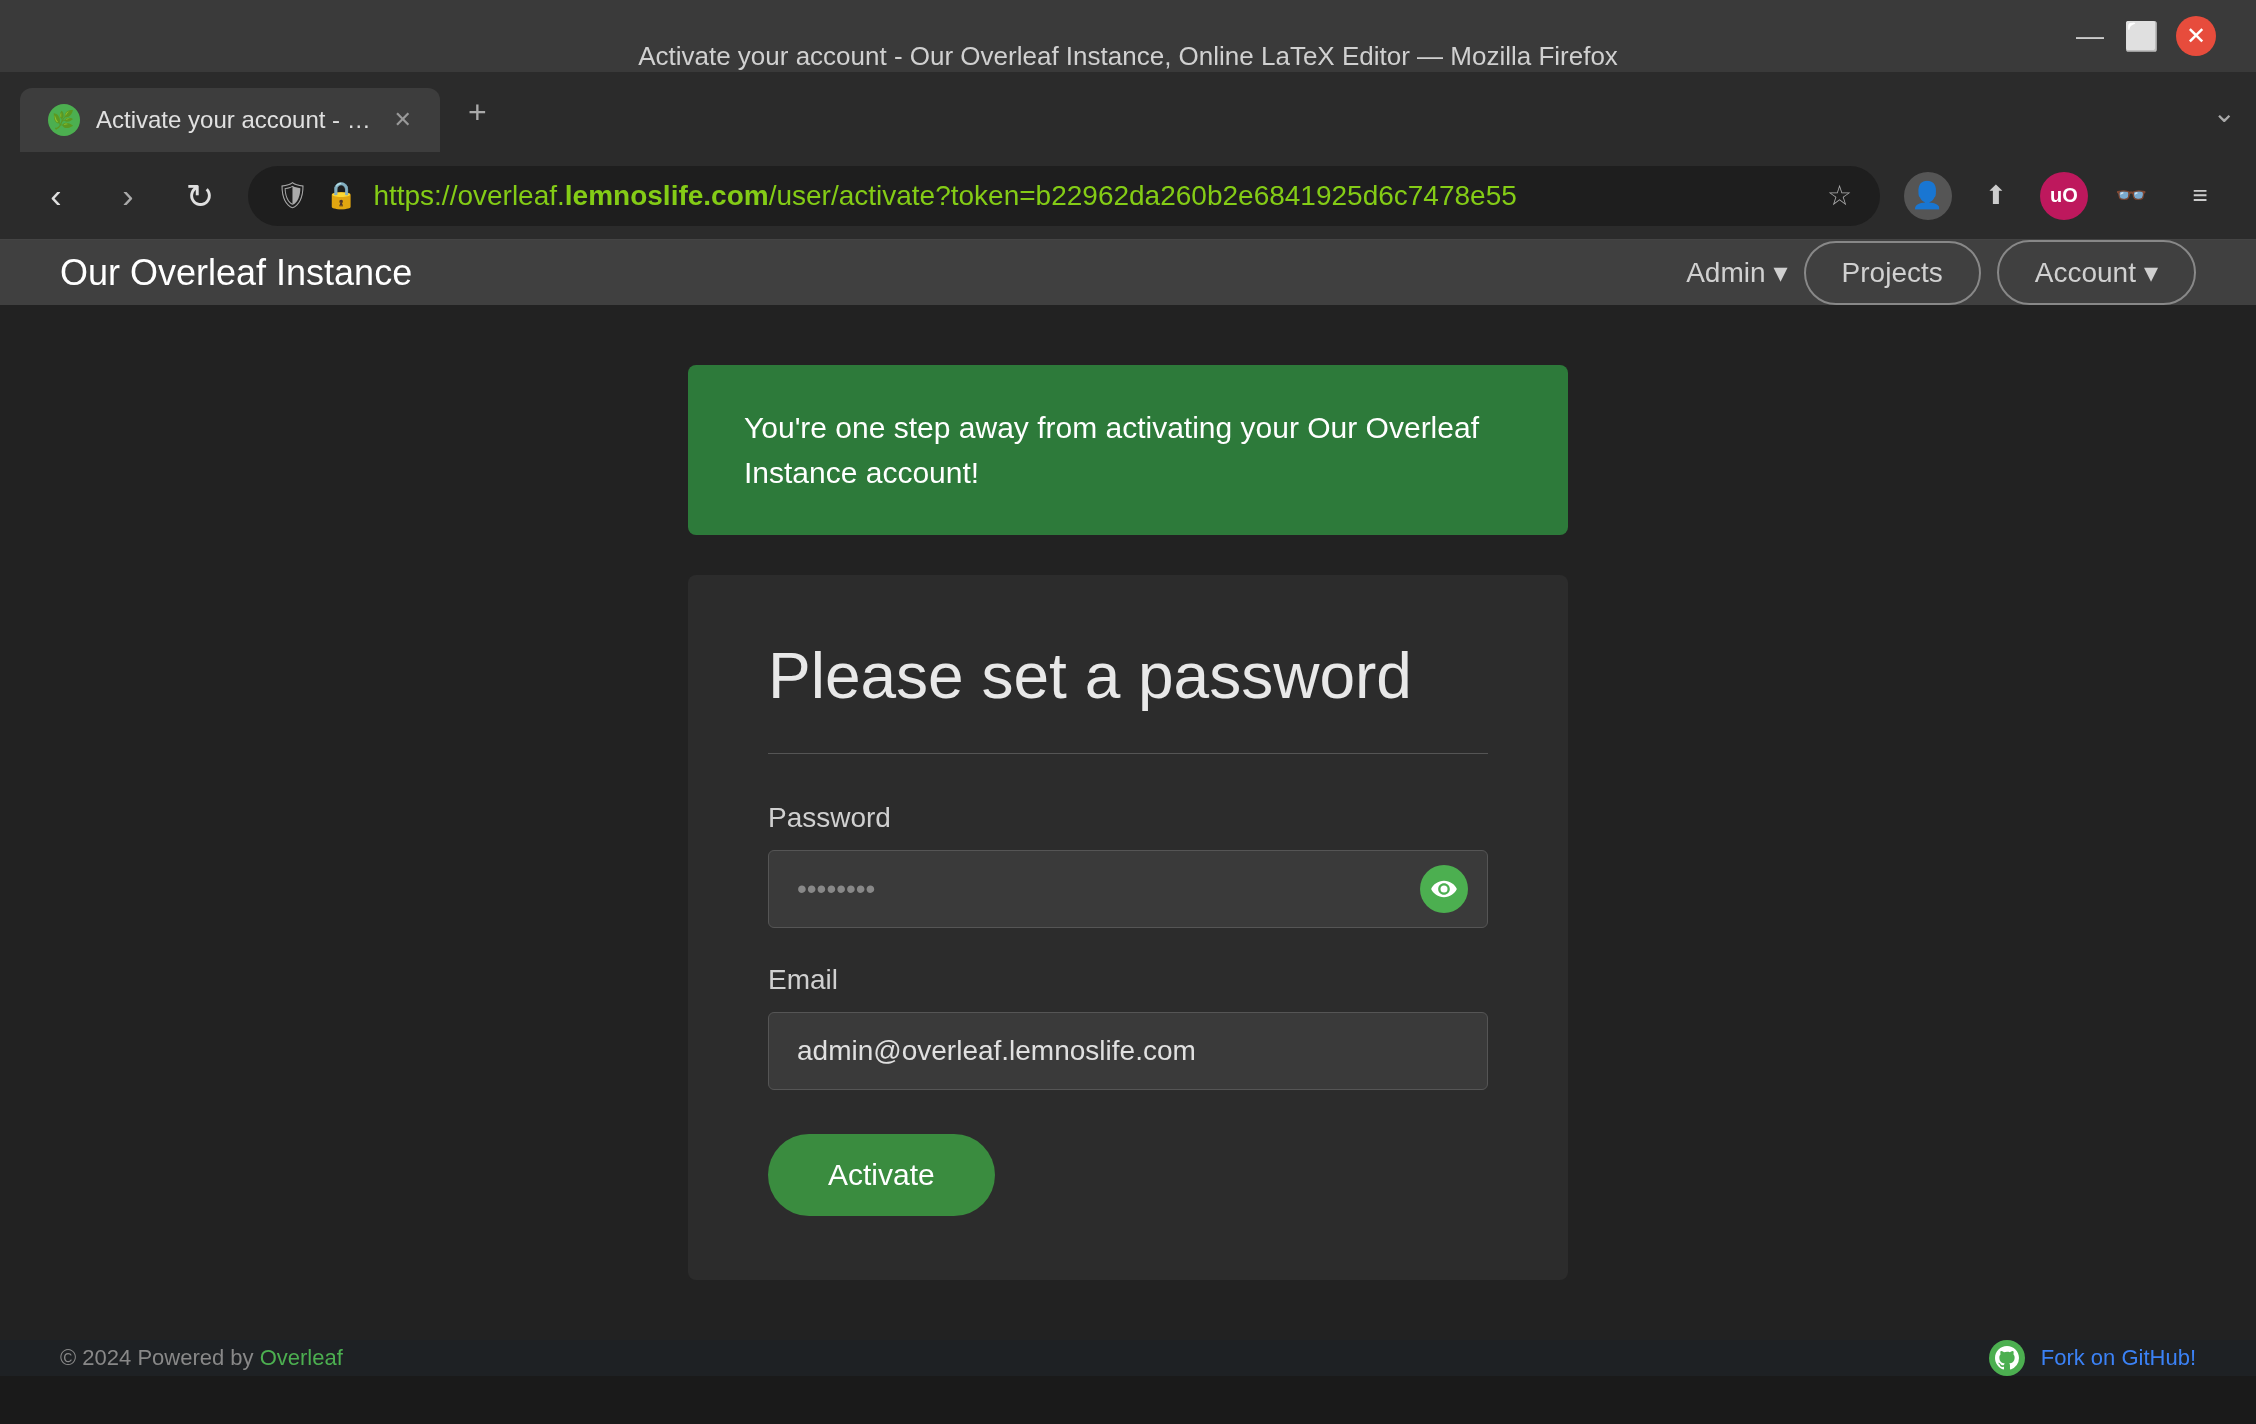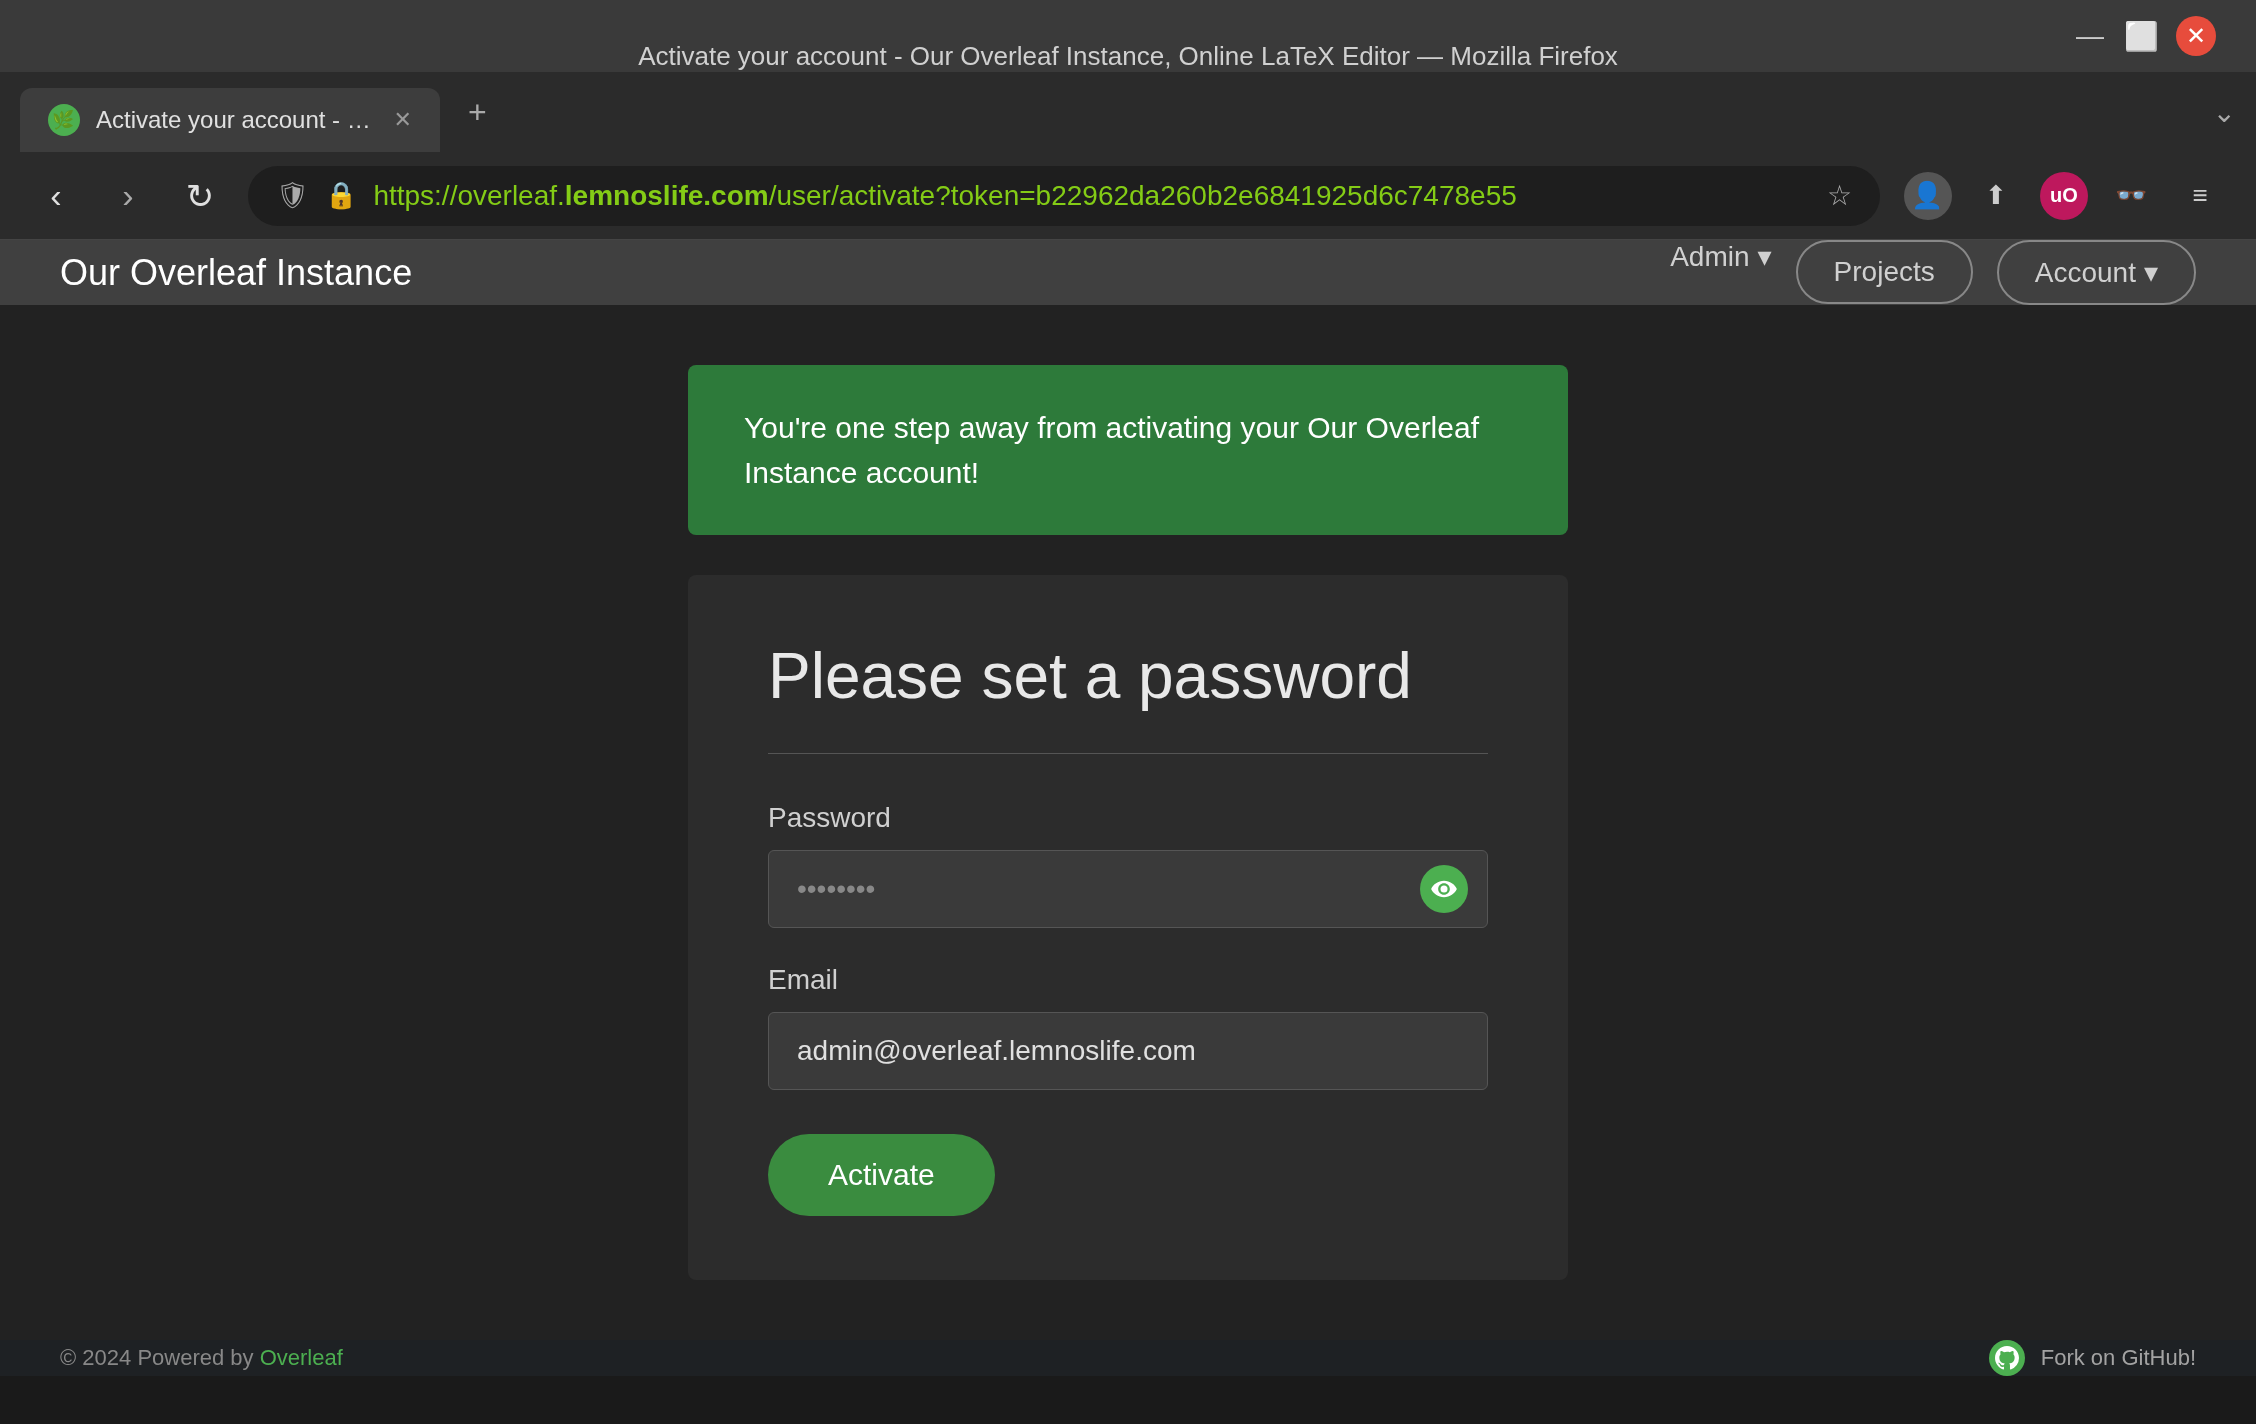--- a/index.html
+++ b/index.html
@@ -216,22 +216,22 @@
       padding: 0 60px;
     }
     .navbar-brand {
       color: #ffffff;
       font-size: 36px;
       font-weight: 400;
     }
     .navbar-right {
       margin-left: auto;
       display: flex;
-      align-items: flex-start;
-      gap: 24px;
+      align-items: center;
+      gap: 16px;
     }
     .nav-link {
       color: #d0d0d0;
       font-size: 28px;
       cursor: pointer;
       display: flex;
       align-items: center;
       gap: 8px;
     }
     .nav-btn-outline {
@@ -354,21 +354,21 @@
       align-items: center;
       padding: 0 60px;
       font-size: 22px;
       color: #888;
     }
     .footer-right {
       margin-left: auto;
       display: flex;
       align-items: center;
       gap: 16px;
-      color: #a3a3a3;
+      color: #3b82f6;
     }
     .footer-github-icon {
       width: 36px;
       height: 36px;
       background: #4caf50;
       border-radius: 50%;
       display: flex;
       align-items: center;
       justify-content: center;
       font-size: 18px;

